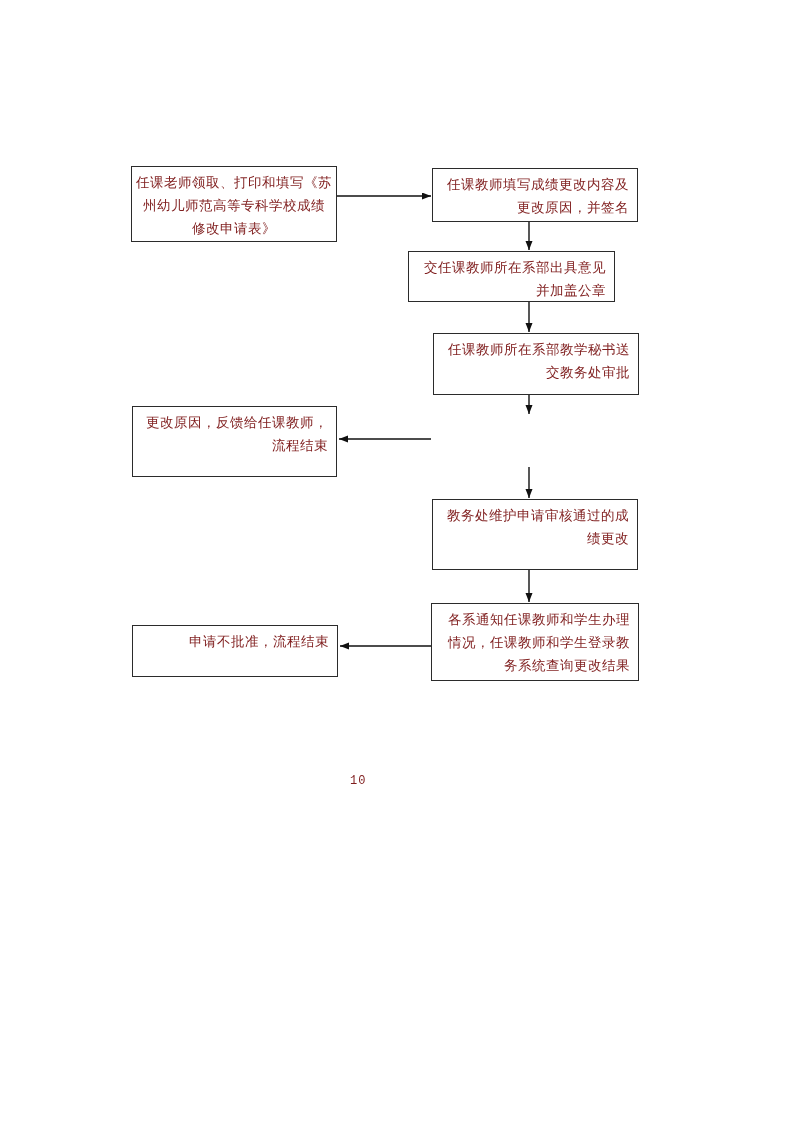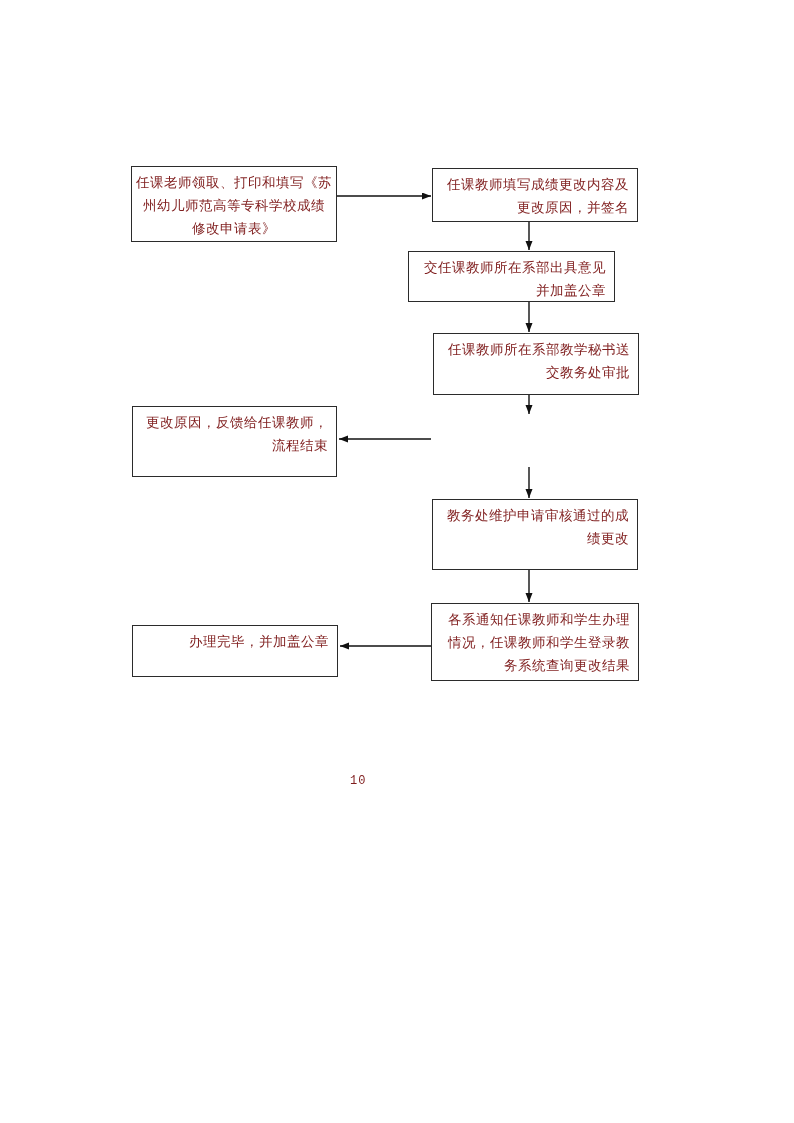--- a/index.html
+++ b/index.html
@@ -99,17 +99,17 @@
 流程结束</div>
 
 
   <div class="node n7">教务处维护申请审核通过的成
 绩更改</div>
 
   <div class="node n8">各系通知任课教师和学生办理
 情况，任课教师和学生登录教
 务系统查询更改结果</div>
 
-  <div class="node n9">办理完毕，并加盖公章</div>
+  <div class="node n9">申请不批准，流程结束</div>
 
   <div class="page-number">10</div>
 
 </div>
 
 </body></html>

